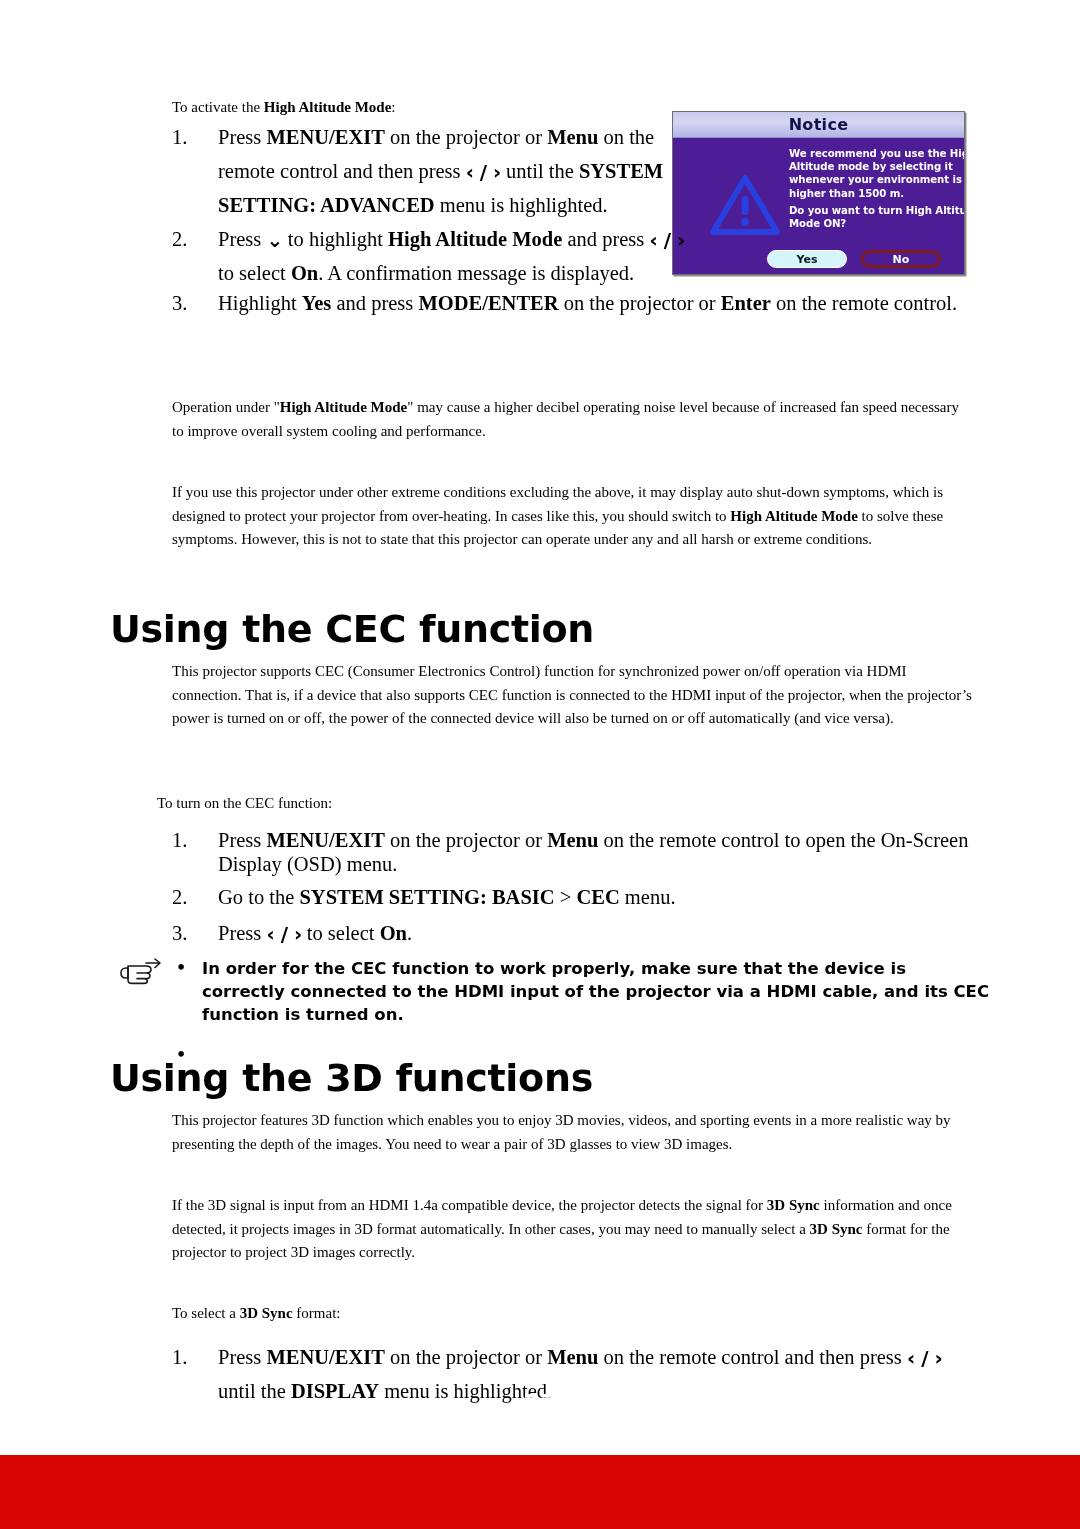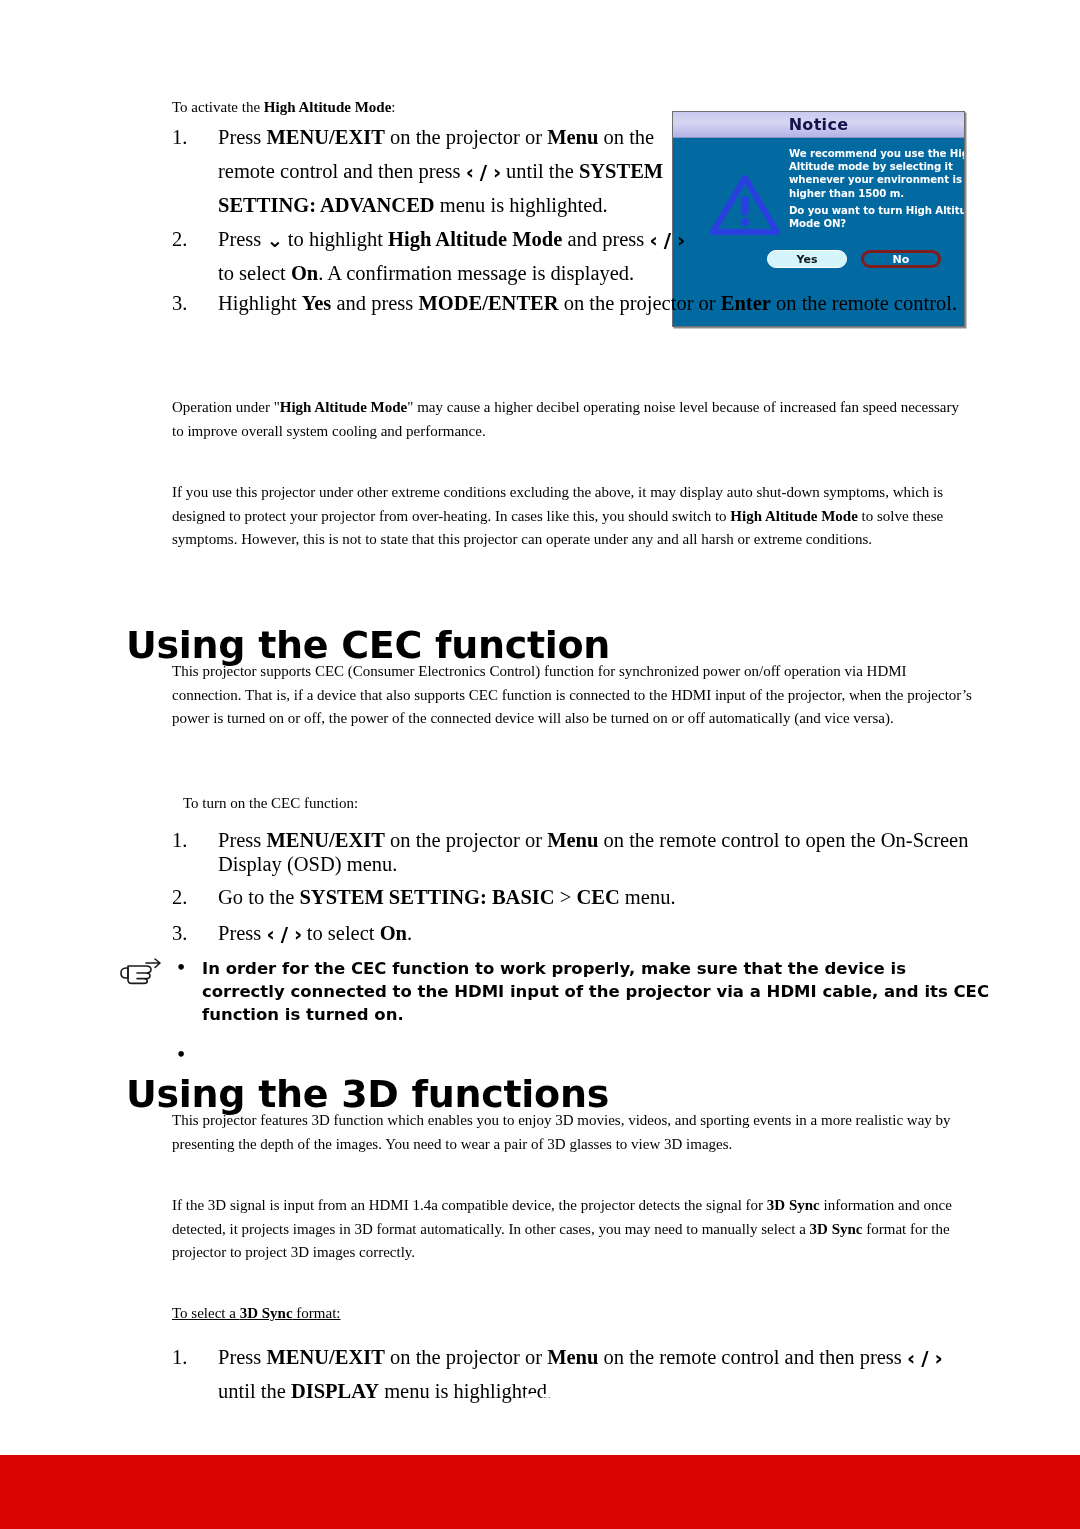--- a/index.html
+++ b/index.html
@@ -74,21 +74,21 @@
     position: relative;
     top: 1px;
   }
 
   
   h2.section-title {
     font-family: "DejaVu Sans", "Liberation Sans", sans-serif;
     font-weight: bold;
     font-size: 38px;
     line-height: 42px;
-    margin: 16px;
+    margin: 0;
     padding: 0;
     letter-spacing: -0.3px;
     color: #000;
   }
 
   
   .note-block {
     position: relative;
     font-family: "DejaVu Sans", "Liberation Sans", sans-serif;
     font-weight: bold;
@@ -120,22 +120,22 @@
     top: -1px;
     font-size: 16px;
   }
 
   
   .osd-dialog {
     position: absolute;
     left: 672px;
     top: 111px;
     width: 293px;
-    height: 216px;
-    background: #0369a1;
+    height: 164px;
+    background: #4c1d95;
     border: 1px solid #6e6e6e;
     box-shadow: 1.5px 1.5px 0 rgba(0,0,0,0.45);
     box-sizing: border-box;
     overflow: hidden;
   }
   .osd-titlebar {
     height: 25px;
     background: linear-gradient(to bottom, #c9c9ef 0%, #d6d6f2 42%, #b3b3e6 100%);
     border-bottom: 1px solid #8f8fbe;
     display: flex;
@@ -275,21 +275,21 @@
     </div>
 
     <div class="para body-wide" id="ha-para1" style="position:absolute; left:0; top:396px; width:800px; margin-left:172px;"><span>Operation under "</span><span class="b">High Altitude Mode</span><span>" may cause a higher decibel operating noise level because of increased fan speed necessary to improve overall system cooling and performance.</span></div>
 
     <div class="para body-wide" id="ha-para2" style="position:absolute; left:0; top:481px; width:810px; margin-left:172px;"><span>If you use this projector under other extreme conditions excluding the above, it may display auto shut-down symptoms, which is designed to protect your projector from over-heating. In cases like this, you should switch to </span><span class="b">High Altitude Mode</span><span> to solve these symptoms. However, this is not to state that this projector can operate under any and all harsh or extreme conditions.</span></div>
 
     <h2 class="section-title" style="position:absolute; left:110px; top:608px;">Using the CEC function</h2>
 
     <div class="para" style="position:absolute; left:172px; top:660px; width:800px;">This projector supports CEC (Consumer Electronics Control) function for synchronized power on/off operation via HDMI connection. That is, if a device that also supports CEC function is connected to the HDMI input of the projector, when the projector’s power is turned on or off, the power of the connected device will also be turned on or off automatically (and vice versa).</div>
 
-    <div class="para" style="position:absolute; left:183px; top:792px;">To turn on the CEC function:</div>
+    <div class="para" style="position:absolute; left:157px; top:792px;">To turn on the CEC function:</div>
 
     <div style="position:absolute; left:172px; top:829px; width:800px;">
       <ol class="olist" id="cec-steps">
           <li class="oitem"><span class="num">1.</span><span><span>Press </span><span class="b">MENU/EXIT</span><span> on the projector or </span><span class="b">Menu</span><span> on the remote control to open the On-Screen Display (OSD) menu.</span></span></li>
           <li class="oitem loose" style="margin-top: 4px;"><span class="num">2.</span><span><span>Go to the </span><span class="b">SYSTEM SETTING: BASIC</span><span> &gt; </span><span class="b">CEC</span><span> menu.</span></span></li>
           <li class="oitem loose" style="margin-top: 2px;"><span class="num">3.</span><span><span>Press </span><span class="glyph">‹ / ›</span><span> to select </span><span class="b">On</span><span>.</span></span></li>
         </ol>
     </div>
 
     <div class="note-block" style="position:absolute; left:0; top:957px; width:1080px;">
@@ -306,21 +306,21 @@
           <li class="note-item"><span class="bullet">•</span></li>
         </ul>
     </div>
 
     <h2 class="section-title" style="position:absolute; left:110px; top:1057px;">Using the 3D functions</h2>
 
     <div class="para" style="position:absolute; left:172px; top:1109px; width:800px;">This projector features 3D function which enables you to enjoy 3D movies, videos, and sporting events in a more realistic way by presenting the depth of the images. You need to wear a pair of 3D glasses to view 3D images.</div>
 
     <div class="para" id="td-para2" style="position:absolute; left:172px; top:1194px; width:800px;"><span>If the 3D signal is input from an HDMI 1.4a compatible device, the projector detects the signal for </span><span class="b">3D Sync</span><span> information and once detected, it projects images in 3D format automatically. In other cases, you may need to manually select a </span><span class="b">3D Sync</span><span> format for the projector to project 3D images correctly.</span></div>
 
-    <div class="para" id="td-leadin" style="position:absolute; left:172px; top:1302px;text-decoration:underline;"><span>To select a </span><span class="b">3D Sync</span><span> format:</span></div>
+    <div class="para" id="td-leadin" style="position:absolute; left:172px; top:1302px;"><span>To select a </span><span class="b">3D Sync</span><span> format:</span></div>
 
     <div style="position:absolute; left:172px; top:1340px; width:800px;">
       <ol class="olist" id="td-steps">
           <li class="oitem loose"><span class="num">1.</span><span><span>Press </span><span class="b">MENU/EXIT</span><span> on the projector or </span><span class="b">Menu</span><span> on the remote control and then press </span><span class="glyph">‹ / ›</span><span> until the </span><span class="b">DISPLAY</span><span> menu is highlighted.</span></span></li>
         </ol>
     </div>
 
   </div>
 
   <div class="footer-bar"></div>

